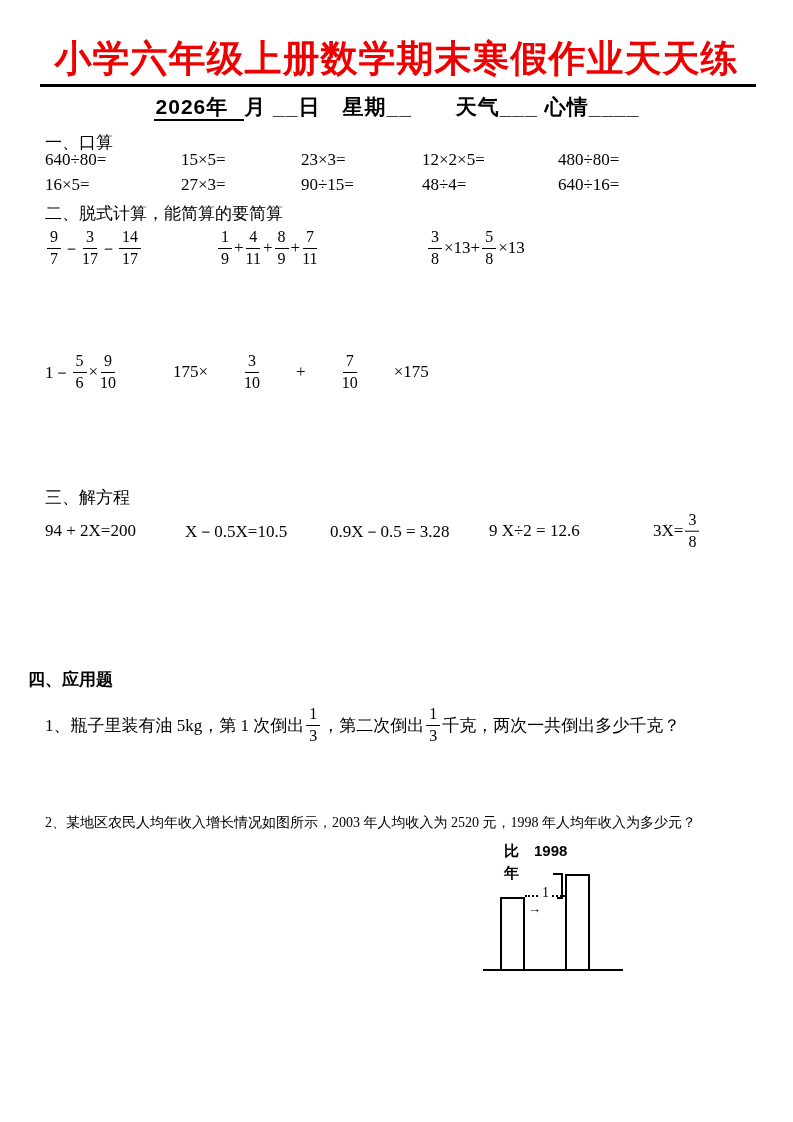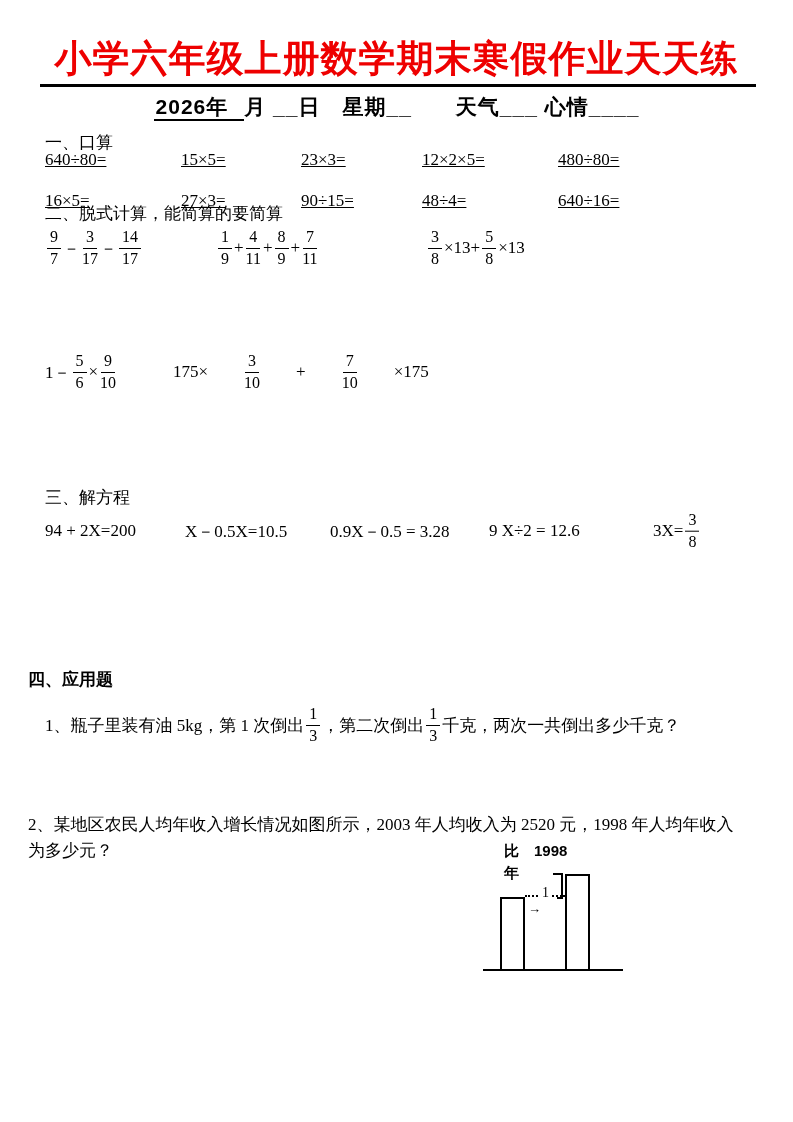--- a/index.html
+++ b/index.html
@@ -19,42 +19,41 @@
     font-weight:bold;font-size:21px;letter-spacing:1px;white-space:nowrap;
   }
   .dateline .u{border-bottom:2px solid #000;padding:0 16px 1px 2px;}
   .heading{position:absolute;font-size:17px;white-space:nowrap;}
   .s1h{top:131px;left:45px;}
   .s2h{top:202px;left:45px;}
   .s3h{top:486px;left:45px;font-family:Liberation Mono, monospace;}
   .s4h{top:668px;left:28px;font-weight:bold;}
   .oral-grid{
     position:absolute;top:150px;left:45px;display:grid;
-    grid-template-columns:136px 120px 121px 136px 150px;row-gap:21px;
+    grid-template-columns:136px 120px 121px 136px 150px;row-gap:5px;
     font-size:17px;
-    text-decoration:underline;
   }
   .math{position:absolute;display:inline-flex;align-items:center;font-size:17px;white-space:nowrap;}
   .frac{display:inline-flex;flex-direction:column;align-items:center;line-height:1.05;margin:0 2px;font-size:16px;}
   .frac .num{border-bottom:1.5px solid #000;padding:0 3px 2px;}
   .frac .den{padding-top:2px;}
   .e1{top:229px;left:45px;}
   .e2{top:229px;left:216px;}
   .e3{top:229px;left:426px;}
   .e4{top:353px;left:45px;}
   .e5{top:353px;left:173px;gap:34px;}
   .eq-row{position:absolute;top:504px;left:45px;width:712px;height:54px;font-size:17px;}
   .eq{position:absolute;top:50%;transform:translateY(-50%);display:inline-flex;align-items:center;white-space:nowrap;}
   .eq1{left:0;}
   .eq2{left:140px;}
   .eq3{left:285px;}
   .eq4{left:444px;text-align:center;}
   .eq5{left:608px;}
   .p1{top:698px;left:45px;height:54px;}
-  .p2{position:absolute;top:812px;left:28px;width:714px;font-size:17px;line-height:1.55;}
+  .p2{position:absolute;top:812px;left:45px;width:714px;font-size:14px;line-height:1.55;}
   .p3{position:absolute;top:981px;left:45px;width:724px;font-size:17px;line-height:1.5;}
   
   .diagram{position:absolute;left:478px;top:842px;width:162px;height:136px;}
   .dg-label1{position:absolute;left:26px;top:0;font-family:"Liberation Sans","DejaVu Sans",sans-serif;font-size:15px;font-weight:bold;white-space:nowrap;}
   .dg-label2{position:absolute;left:26px;top:22px;font-family:"Liberation Sans","DejaVu Sans",sans-serif;font-size:15px;font-weight:bold;}
   .bar{position:absolute;box-sizing:border-box;border:2px solid #000;background:#fff;}
   .bar-left{left:22px;top:55px;width:25px;height:74px;}
   .bar-right{left:87px;top:32px;width:25px;height:97px;}
   .baseline{position:absolute;left:5px;top:127px;width:140px;height:2px;background:#000;}
   .leader{position:absolute;left:47px;top:53px;width:40px;border-top:2px dotted #000;}

